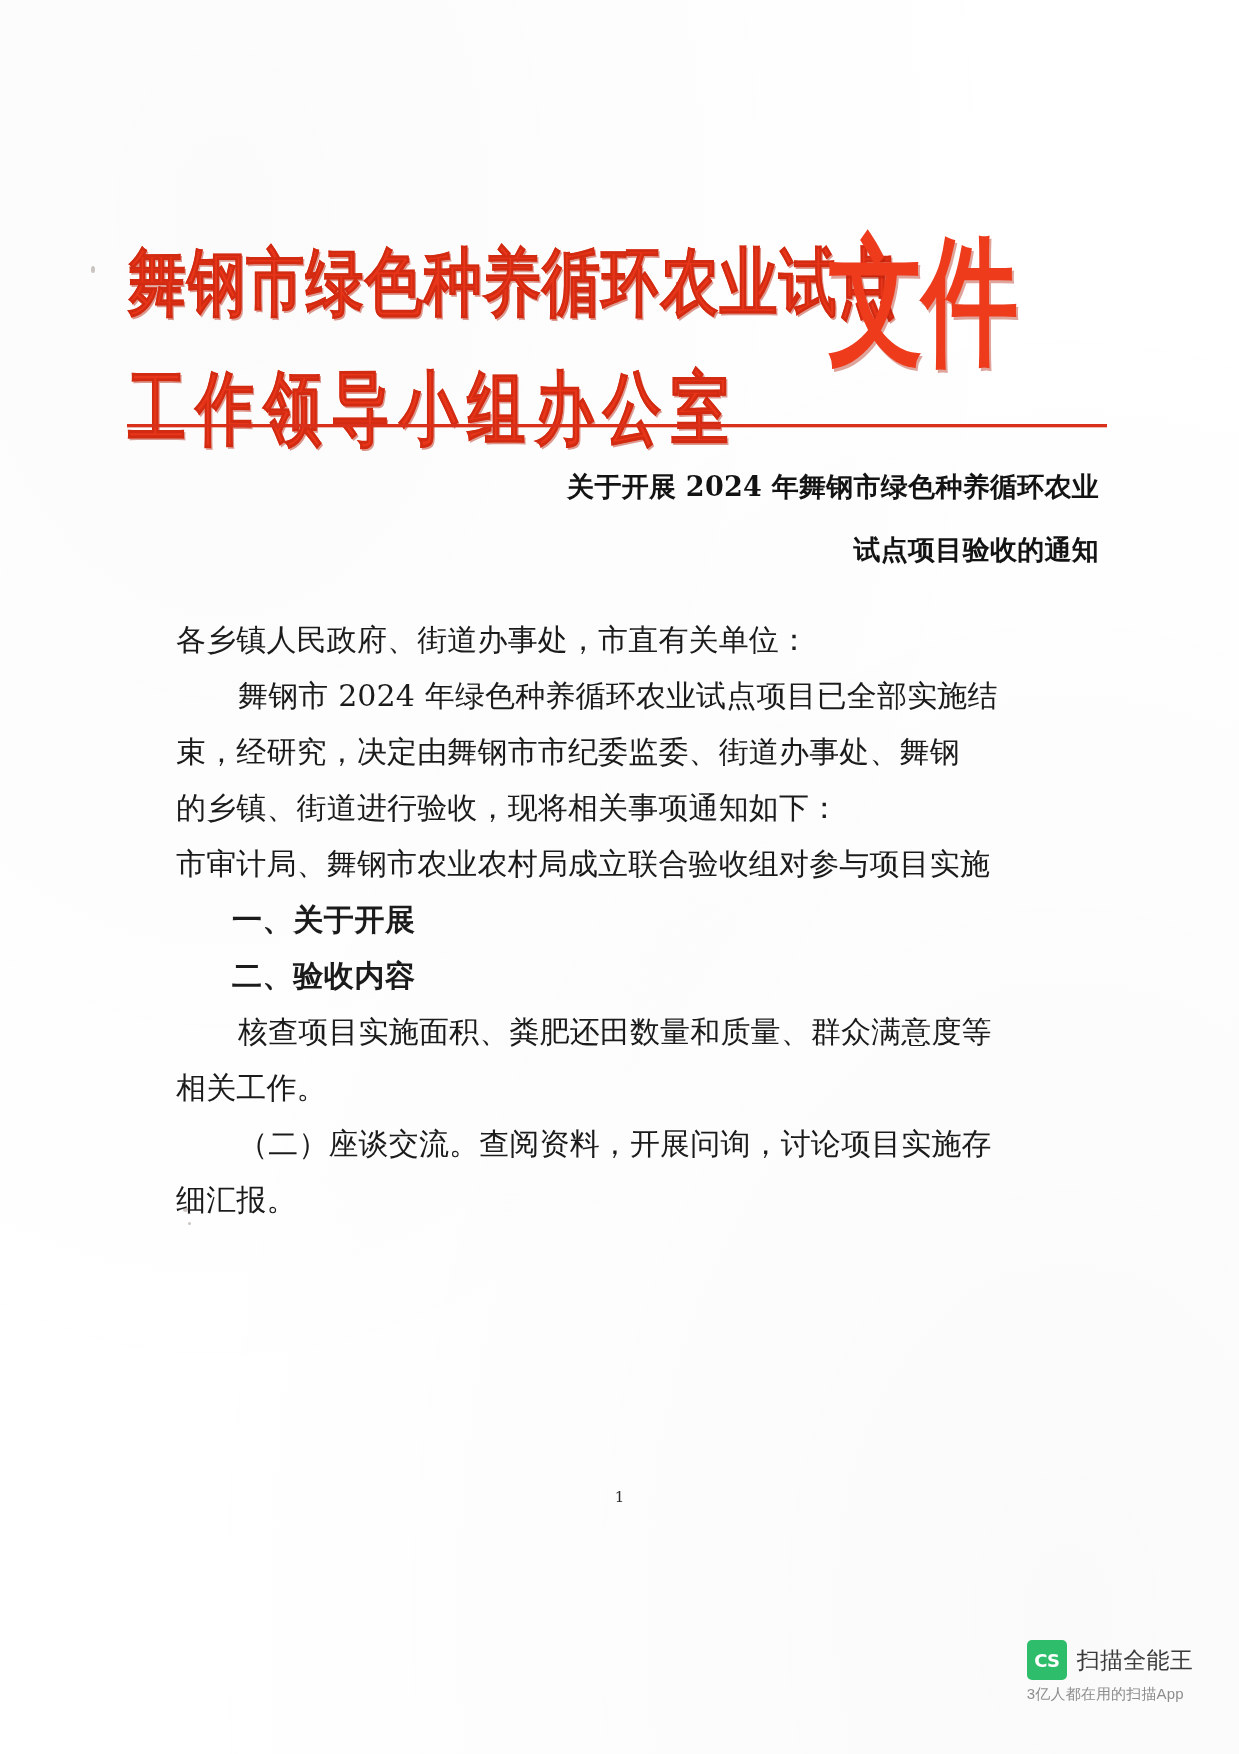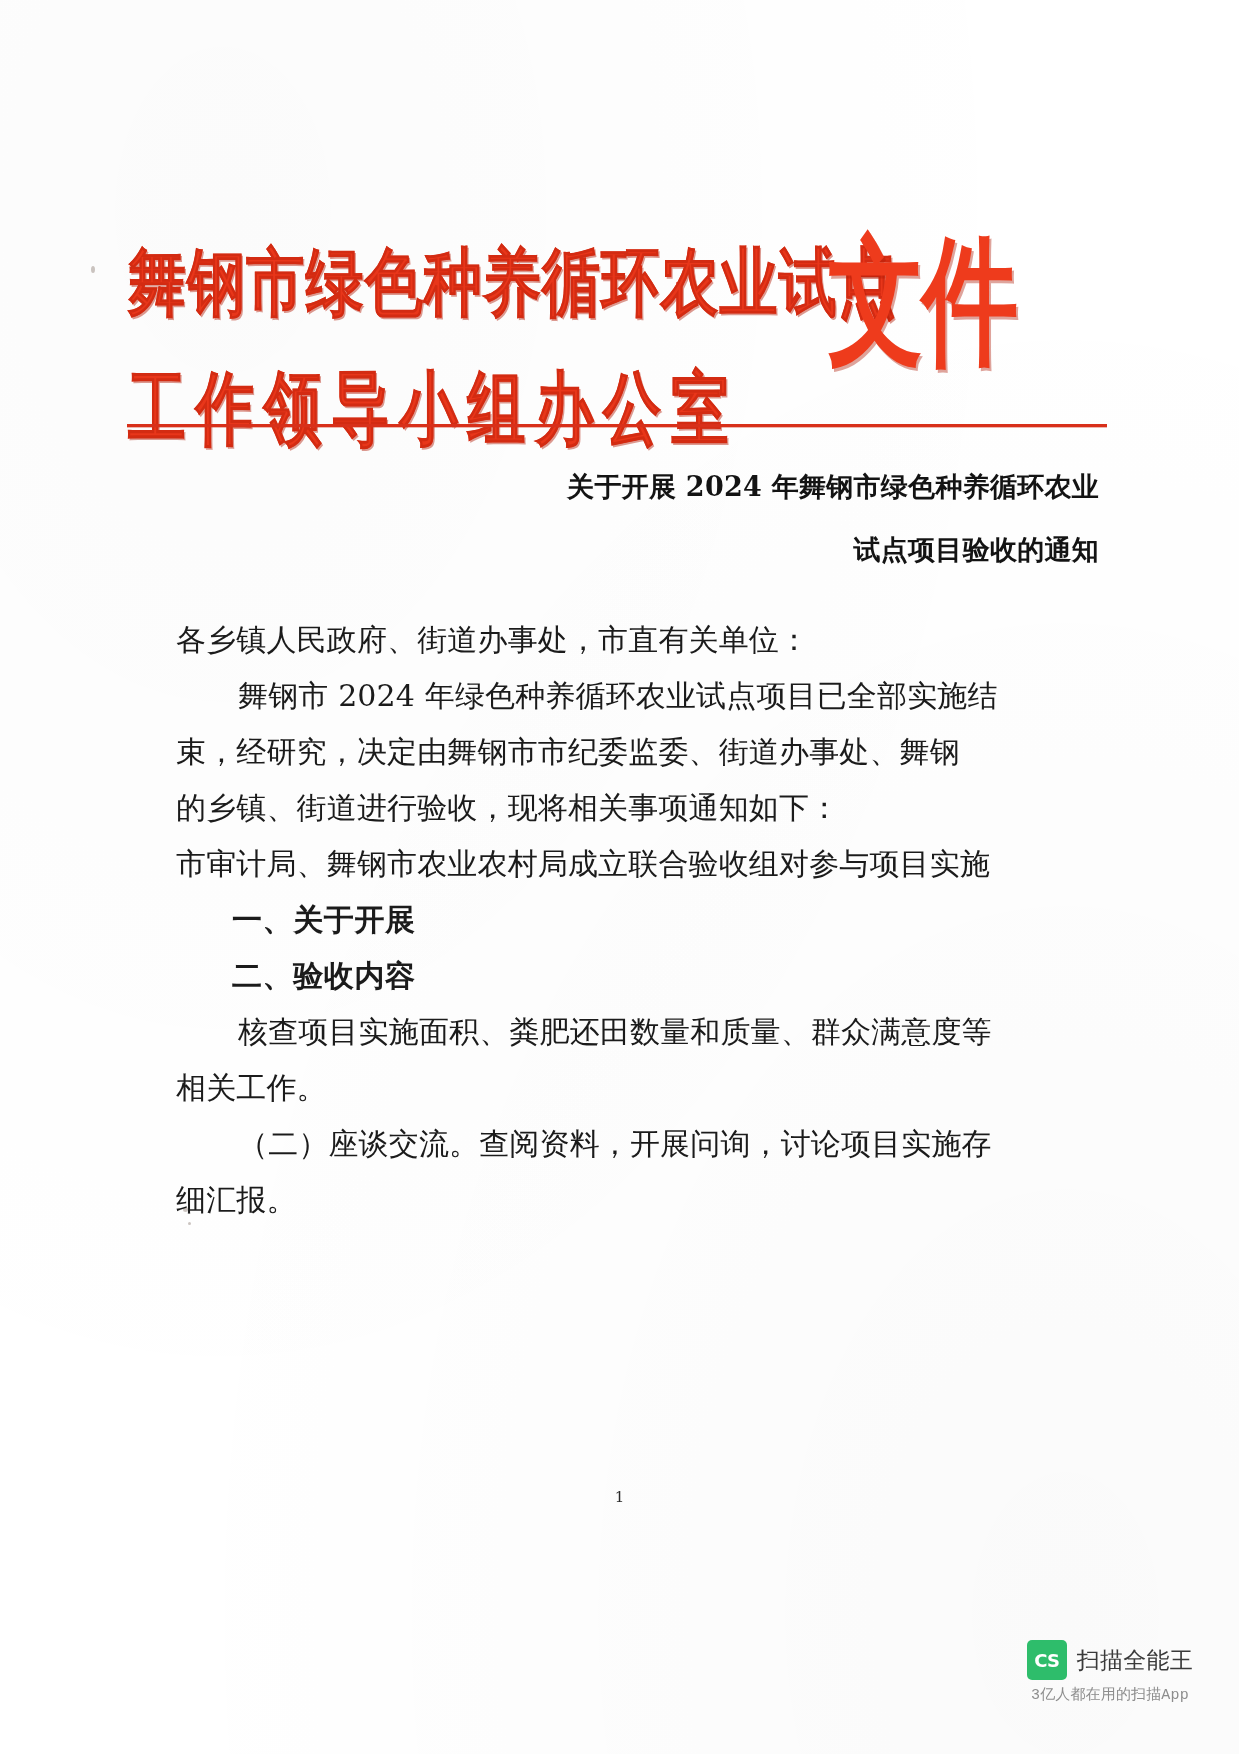--- a/index.html
+++ b/index.html
@@ -182,25 +182,25 @@
     letter-spacing: -0.04em;
   }
   .wm-name {
     font-family: "DejaVu Sans", "Liberation Sans", sans-serif;
     font-size: 23px;
     color: #3a3a3a;
     letter-spacing: 0.01em;
   }
   .wm-sub {
     margin-top: 5px;
-    font-family: Liberation Mono, monospace;
+    font-family: Liberation Sans, sans-serif;
     font-size: 15px;
     color: #8d8d8d;
     letter-spacing: 0.01em;
-    text-align: center;
+    text-align: left;
   }
 </style>
 </head>
 <body>
 
 <div class="page">
 
   <div class="speck" style="left:91px;  top:266px;  width:4px;  height:7px;"></div>
   <div class="speck" style="left:183px; top:1207px; width:5px;  height:5px;"></div>
   <div class="speck" style="left:188px; top:1222px; width:3px;  height:3px;"></div>

